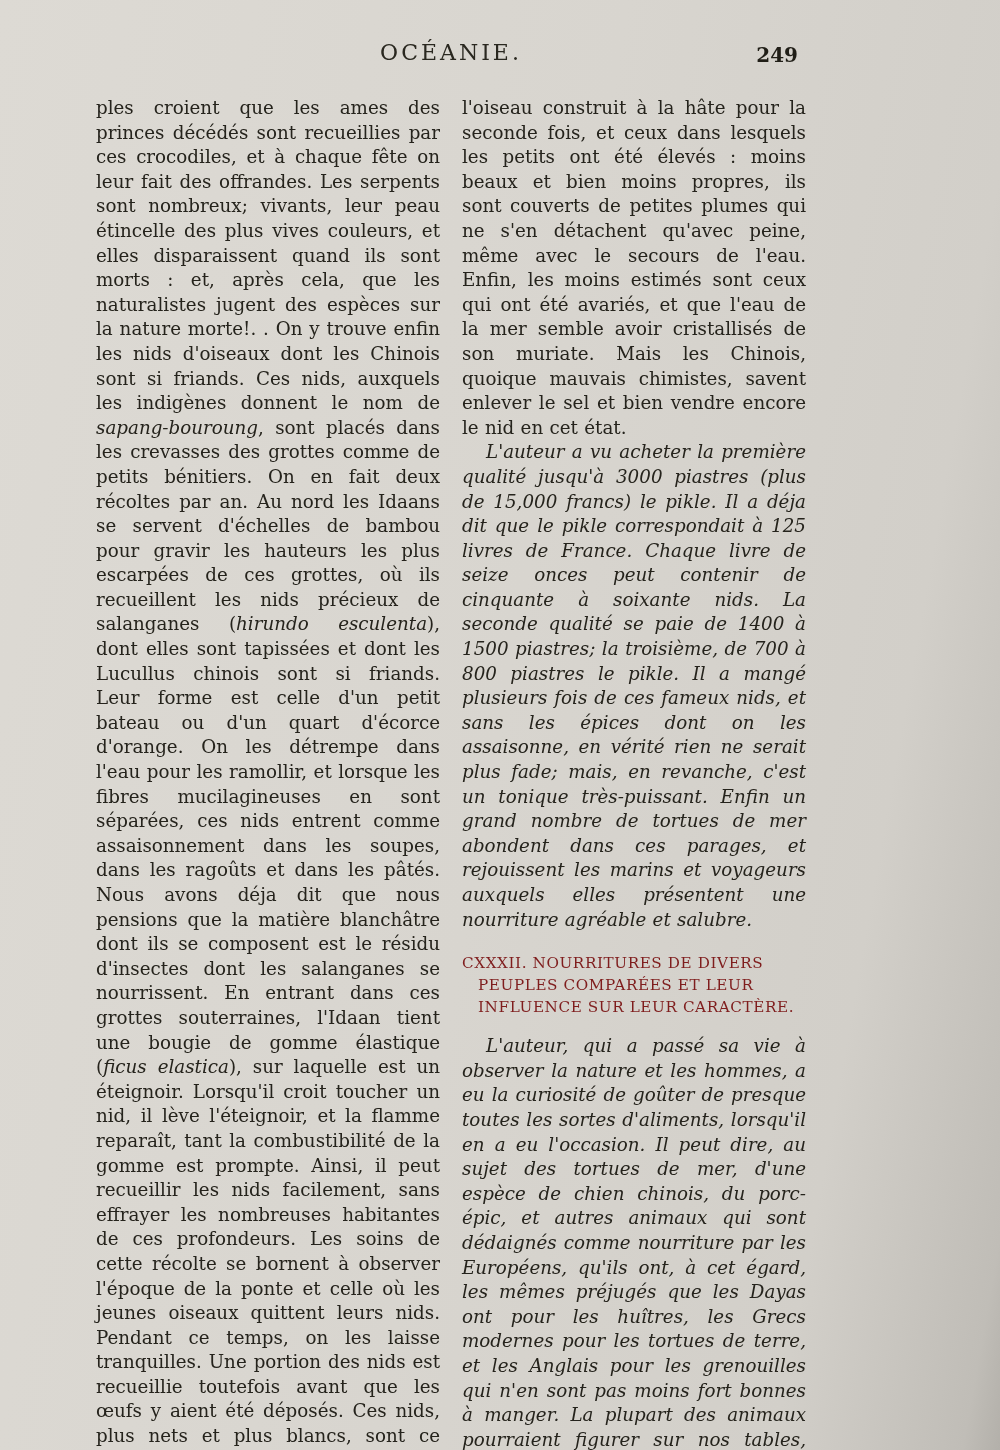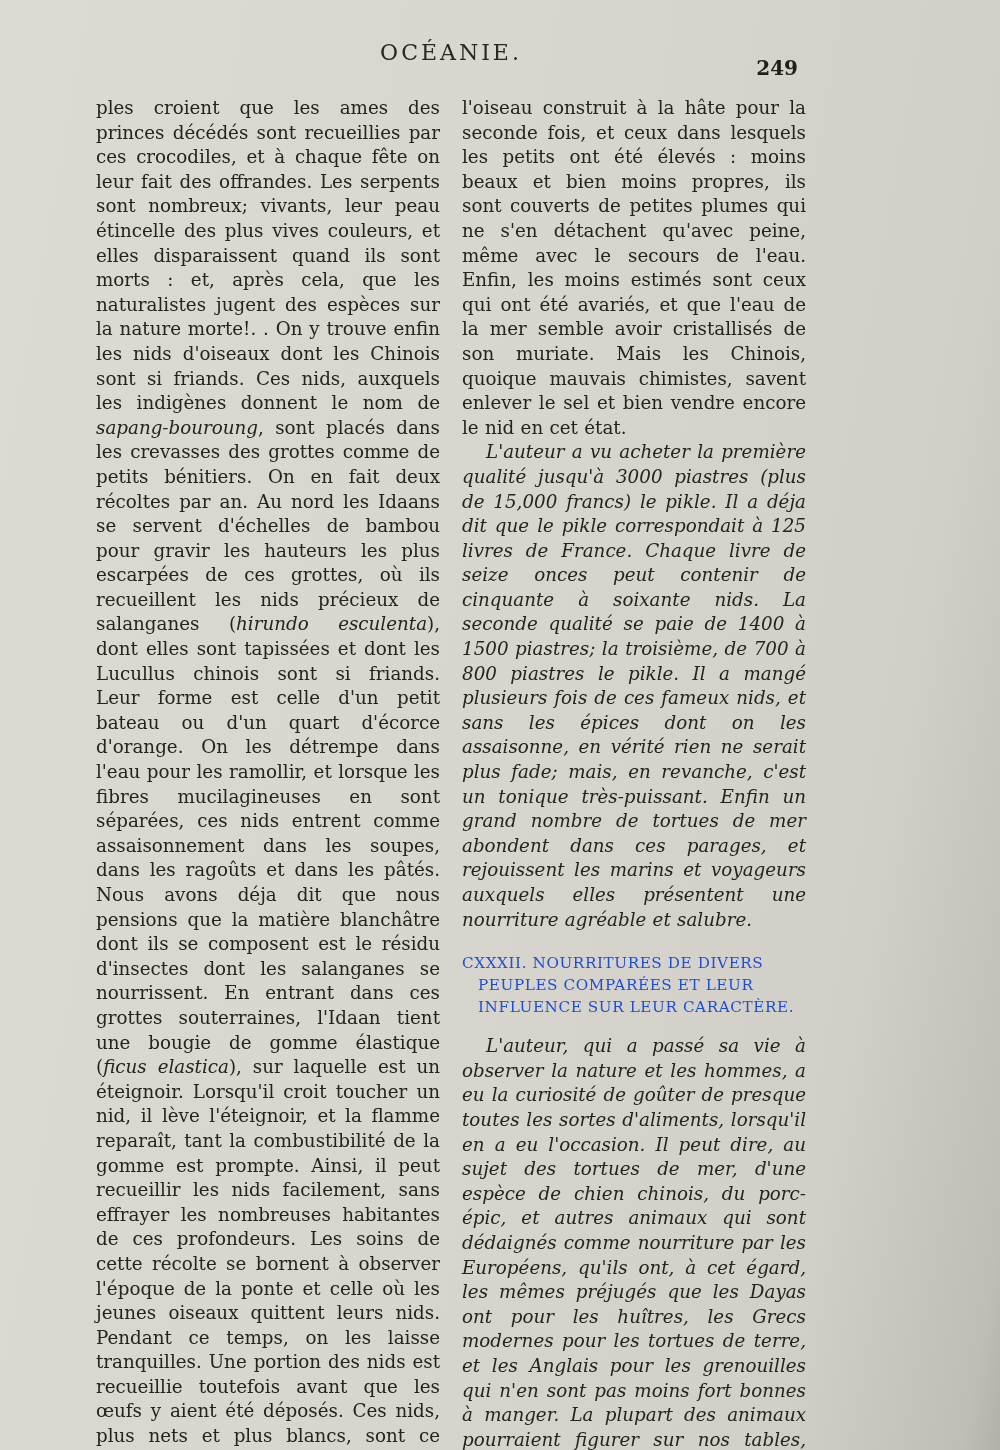--- a/index.html
+++ b/index.html
@@ -24,21 +24,21 @@
   }
   .running-title {
     text-align: center;
     font-size: 22px;
     letter-spacing: 3px;
     color: #2a2820;
   }
   .page-num {
     position: absolute;
     right: 8px;
-    top: 16px;
+    top: 3px;
     font-size: 20px;
     font-weight: bold;
     color: #201e17;
   }
   .columns {
     display: flex;
     gap: 22px;
   }
   .col { flex: 1 1 0; min-width: 0; }
   .para {
@@ -51,21 +51,21 @@
     word-spacing: 0.5px;
   }
   .para.indent { text-indent: 24px; font-style: italic; }
   .it { font-style: italic; }
   .section-heading {
     margin: 20px 0 16px 0;
     font-size: 15.2px;
     line-height: 22px;
     letter-spacing: 0.6px;
     font-weight: normal;
-    color: #1d4ed8;
+    color: #7f1d1d;
     padding-left: 16px;
     text-indent: -16px;
     text-align: left;
   }
 </style>
 </head>
 <body>
 
 <div class="page">
   <div class="header">

